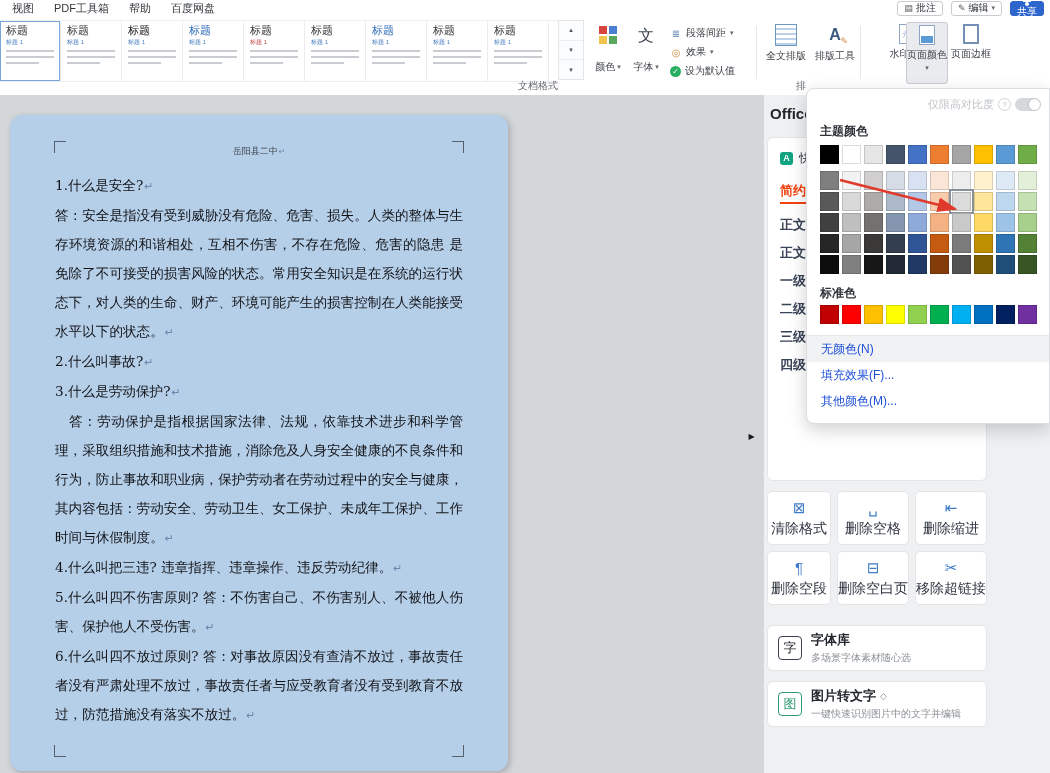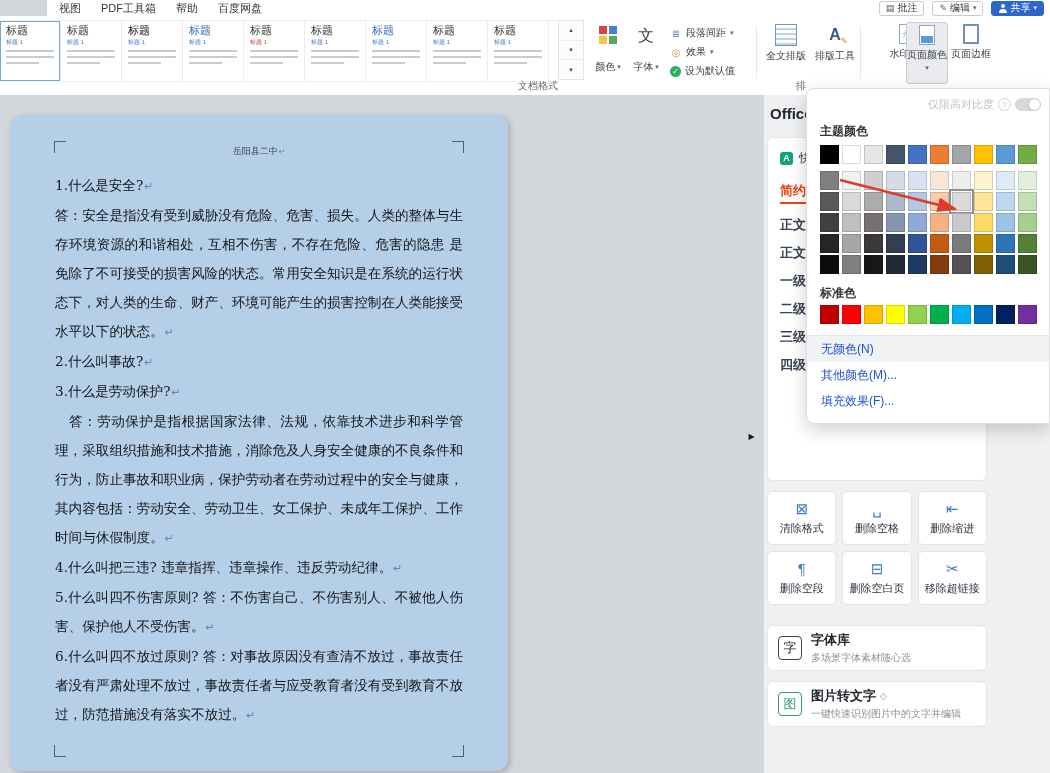--- a/index.html
+++ b/index.html
@@ -1,20 +1,20 @@
 <!DOCTYPE html>
 <html><head>
 <meta charset="utf-8">
 <style>
   html,body{margin:0;padding:0;}
   body{width:1050px;height:773px;overflow:hidden;font-family:"Liberation Sans",sans-serif;background:#d4d7da;}
   .app{position:relative;width:1050px;height:773px;background:#d4d7da;overflow:hidden;}
 
   
-  .menubar{position:absolute;top:0;left:0;right:0;height:16px;background:#fff;display:flex;align-items:center;padding-left:12px;box-sizing:border-box;margin-left:47px;}
+  .menubar{position:absolute;top:0;left:0;right:0;height:16px;background:#fff;display:flex;align-items:center;padding-left:12px;box-sizing:border-box;}
   .menu-tabs{display:flex;gap:20px;font-size:11px;color:#33373d;}
   .menu-tab{cursor:default;white-space:nowrap;}
   .menu-actions{margin-left:auto;display:flex;gap:8px;align-items:center;padding-right:6px;}
   .mbtn{display:flex;align-items:center;gap:3px;font-size:10px;color:#33373d;border:1px solid #c9ccd1;border-radius:3px;height:13px;padding:0 6px;background:#fff;white-space:nowrap;}
   .mbtn .micon{font-size:9px;color:#555;}
   .mbtn .chev{font-size:7px;color:#666;}
   .mbtn.share{background:#2e65cc;border-color:#2e65cc;color:#fff;}
   .mbtn.share .chev{color:#dfe8fa;}
   .person-icon{position:relative;width:9px;height:9px;display:inline-block;}
   .person-icon::before{content:"";position:absolute;top:0;left:2.5px;width:4px;height:4px;border-radius:50%;background:#fff;}
@@ -93,21 +93,21 @@
   .sb-title{position:absolute;left:6px;top:10px;font-size:15px;font-weight:bold;color:#23272e;white-space:nowrap;}
   .style-card{position:absolute;left:3px;top:42px;width:220px;height:344px;background:#fff;border:1px solid #e3e5e8;border-radius:6px;padding:10px 12px;box-sizing:border-box;}
   .quick-row{display:flex;gap:6px;align-items:center;font-size:12px;color:#2f3542;height:20px;cursor:pointer;}
   .q-icon{width:13px;height:13px;border-radius:3px;background:#10a37f;color:#fff;font-size:9px;font-weight:bold;display:flex;align-items:center;justify-content:center;}
   .style-tab{color:#f2430f;font-weight:bold;font-size:13px;margin-top:14px;cursor:pointer;width:max-content;border-bottom:2px solid #f2430f;padding-bottom:2px;}
   .style-list{margin-top:12px;display:flex;flex-direction:column;gap:10px;}
   .style-item{font-size:13px;font-weight:bold;color:#3a4458;cursor:pointer;white-space:nowrap;}
   .tools-grid{position:absolute;left:3px;top:396px;width:220px;display:grid;grid-template-columns:repeat(3,1fr);gap:6px;}
   .tool-card{background:#fff;border:1px solid #e3e5e8;border-radius:5px;height:52px;display:flex;flex-direction:column;align-items:center;justify-content:center;gap:4px;cursor:pointer;}
   .tool-icon{font-size:15px;color:#3f7bc8;height:17px;line-height:17px;}
-  .tool-label{font-size:11px;color:#2f3542;white-space:nowrap;}
+  .tool-label{font-size:14px;color:#2f3542;white-space:nowrap;}
   .promo-card{position:absolute;left:3px;width:220px;height:46px;background:#fff;border:1px solid #e3e5e8;border-radius:6px;display:flex;align-items:center;gap:9px;padding:0 10px;box-sizing:border-box;cursor:pointer;}
   .promo-card.font{top:530px;} .promo-card.ocr{top:586px;}
   .promo-icon{width:24px;height:24px;border:1.5px solid #39424e;border-radius:4px;display:flex;align-items:center;justify-content:center;font-size:13px;color:#23272e;flex:0 0 24px;box-sizing:border-box;}
   .promo-icon.green{border-color:#2f9e6e;color:#2f9e6e;}
   .promo-title{font-size:13px;font-weight:bold;color:#23272e;display:flex;align-items:center;gap:4px;}
   .promo-desc{font-size:10px;color:#8a9097;margin-top:2px;white-space:nowrap;}
   .vip{font-size:9px;color:#8a9097;font-weight:normal;}
 
   
   .color-popup{position:absolute;left:806px;top:88px;width:244px;height:336px;background:#fff;border:1px solid #dcdee1;border-radius:8px 0 0 8px;box-shadow:0 6px 18px rgba(0,0,0,.18);z-index:30;box-sizing:border-box;}
@@ -144,21 +144,21 @@
     <div class="menu-actions">
       <div class="mbtn">
         <span class="micon">▤</span>
         <span>批注</span>
       </div>
       <div class="mbtn">
         <span class="micon">✎</span>
         <span>编辑</span>
         <span class="chev">▾</span>
       </div>
-      <div class="mbtn share" style="background: rgb(46, 101, 204);">
+      <div class="mbtn share" style="background: rgb(46, 101, 204); flex-direction: column;">
         <span class="person-icon"></span>
         <span>共享</span>
         <span class="chev">▾</span>
       </div>
     </div>
   </header>
 
   <div class="ribbon">
     <div class="gallery">
         <div class="gcard selected">
@@ -479,22 +479,22 @@
         <div class="swatch" style="background: rgb(255, 255, 0);"></div>
         <div class="swatch" style="background: rgb(146, 208, 80);"></div>
         <div class="swatch" style="background: rgb(0, 176, 80);"></div>
         <div class="swatch" style="background: rgb(0, 176, 240);"></div>
         <div class="swatch" style="background: rgb(0, 112, 192);"></div>
         <div class="swatch" style="background: rgb(0, 32, 96);"></div>
         <div class="swatch" style="background: rgb(112, 48, 160);"></div>
       </div>
     <div class="popup-menu">
       <div class="menu-item nocolor">无颜色(N)</div>
+      <div class="menu-item">填充效果(F)...</div>
       <div class="menu-item">其他颜色(M)...</div>
-      <div class="menu-item">填充效果(F)...</div>
     </div>
   </div>
 
   <svg class="arrow-overlay" width="1050" height="773" viewBox="0 0 1050 773">
     <defs>
       <marker id="ah" markerWidth="9" markerHeight="8" refX="7" refY="3" orient="auto">
         <path d="M0,0 L8,3 L0,6 Z" fill="#e03a2c"></path>
       </marker>
     </defs>
     <line id="annotation-line" x1="840" y1="180" x2="955" y2="209" stroke="#e03a2c" stroke-width="2.5" marker-end="url(#ah)"></line>

